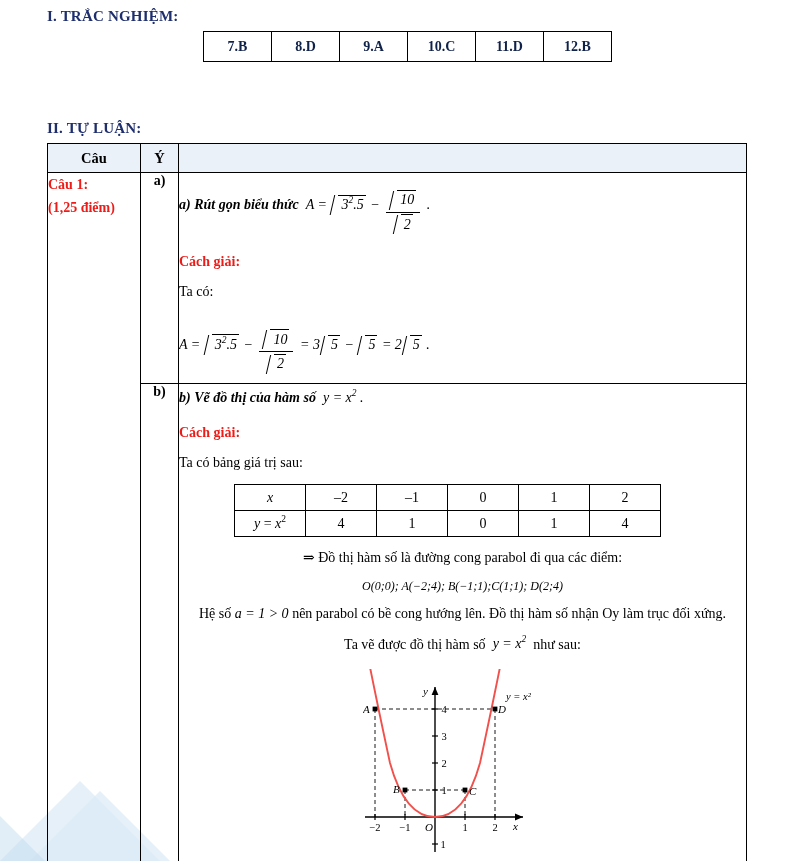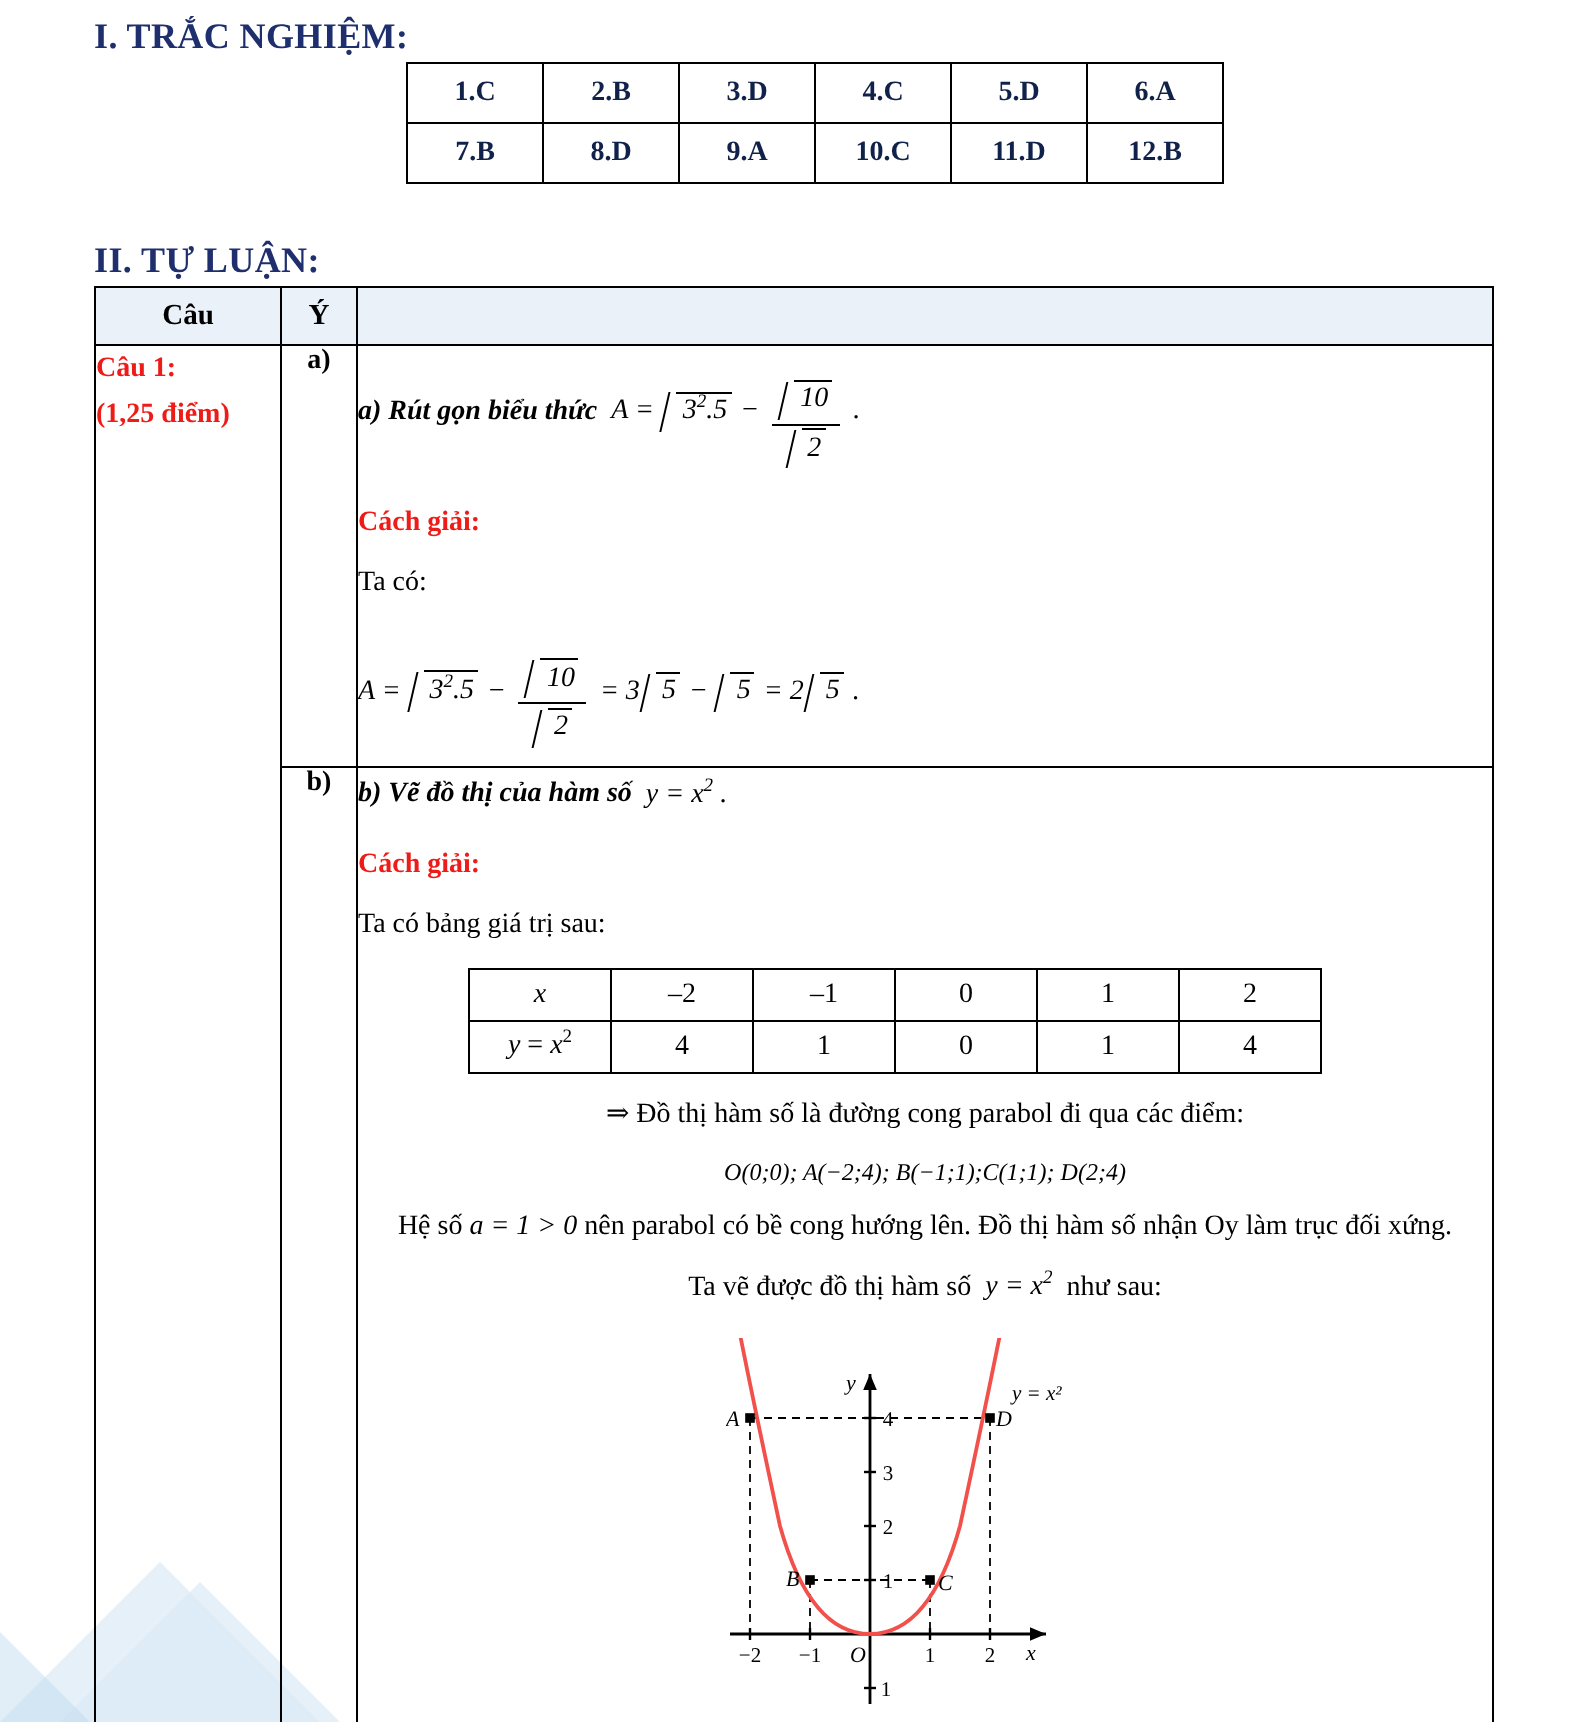--- a/index.html
+++ b/index.html
@@ -30,21 +30,21 @@
   .page {
     position: relative;
     z-index: 1;
     padding: 0;
   }
 
   
   .section-heading {
     font-weight: bold;
     color: #1f2f6e;
-    font-size: 18px;
+    font-size: 15px;
     letter-spacing: .2px;
   }
   #heading-1 { position: absolute; left: 47px; top: 8px; }
   #heading-2 { position: absolute; left: 47px; top: 120px; }
 
   
   .mc-table {
     position: absolute;
     left: 203px;
     top: 31px;
@@ -194,28 +194,20 @@
   <polygon points="30,140 100,70 170,140" fill="#dceaf6" opacity="0.7"></polygon>
   <polygon points="0,95 45,140 0,140" fill="#bcd9ee" opacity="0.45"></polygon>
 </svg>
 
 <div class="page">
 
   <div class="section-heading" id="heading-1">I. TRẮC NGHIỆM:</div>
 
   <table class="mc-table">
     <tbody>
-      <tr>
-        <td>1.C</td>
-        <td>2.B</td>
-        <td>3.D</td>
-        <td>4.C</td>
-        <td>5.D</td>
-        <td>6.A</td>
-      </tr>
       <tr>
         <td>7.B</td>
         <td>8.D</td>
         <td>9.A</td>
         <td>10.C</td>
         <td>11.D</td>
         <td>12.B</td>
       </tr>
     </tbody>
   </table>

